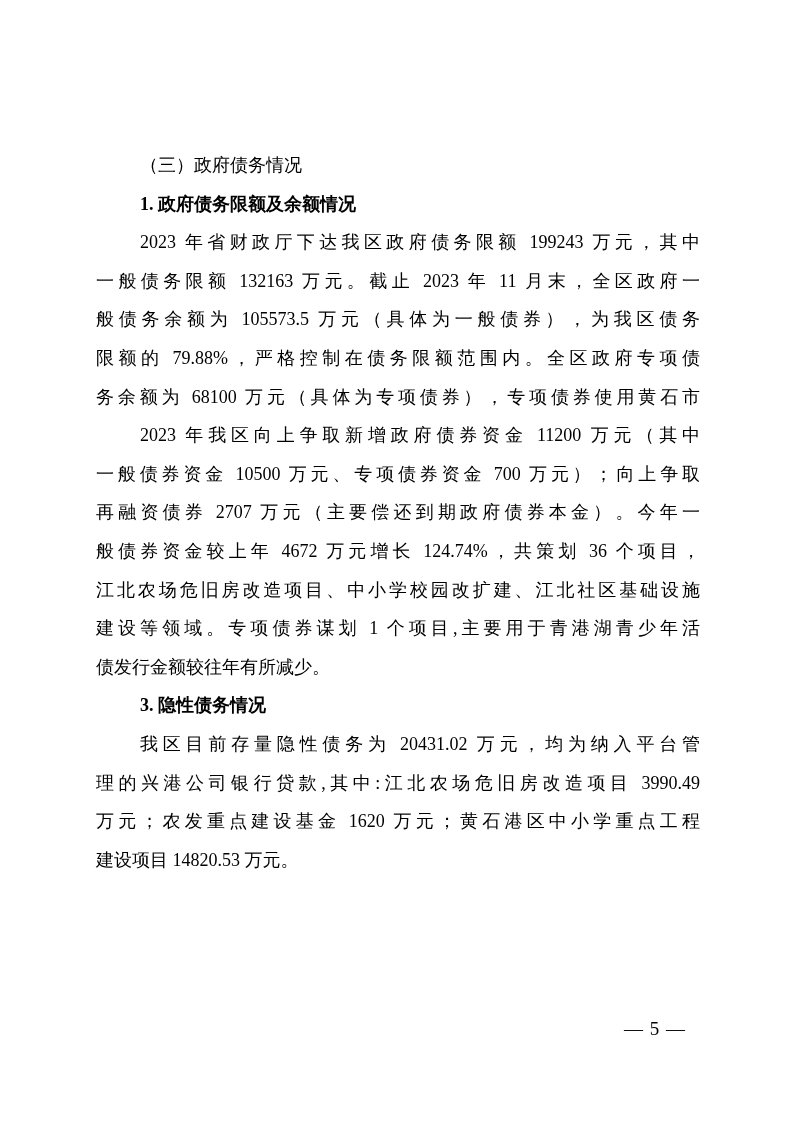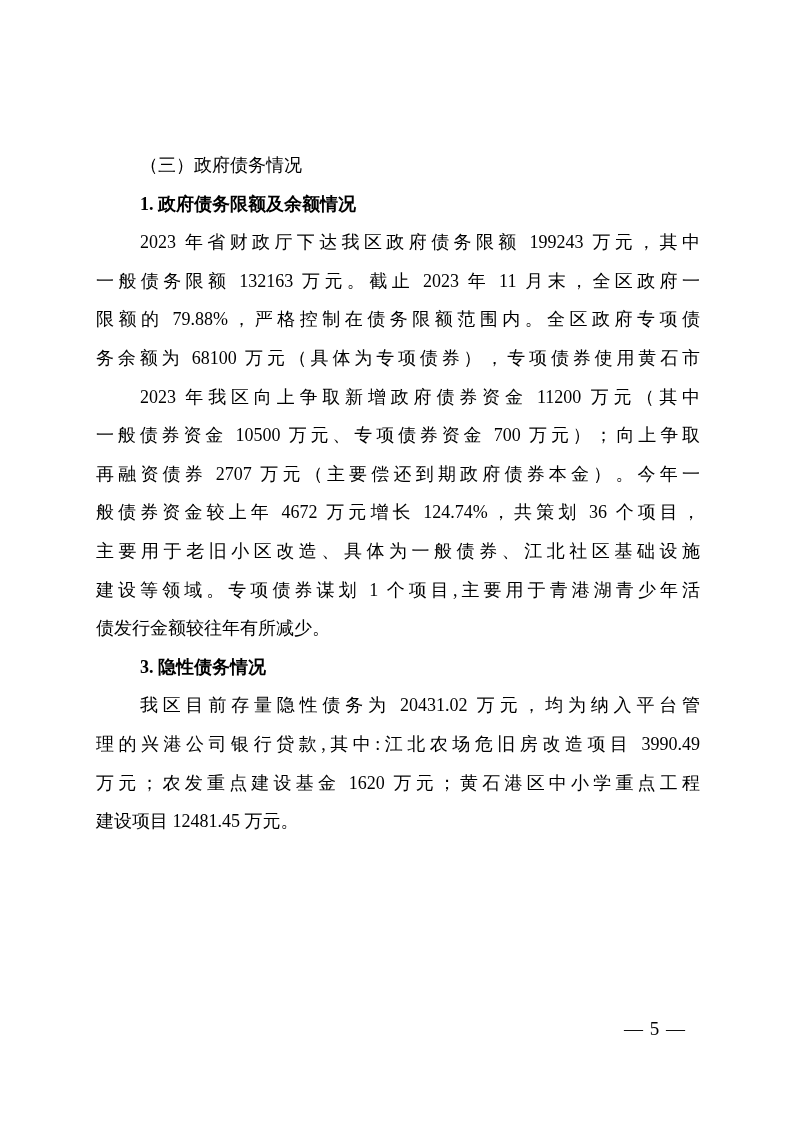--- a/index.html
+++ b/index.html
@@ -62,33 +62,34 @@
 <body>
 
 <div class="page">
   <div class="content">
 
     <div class="sub-heading">（三）政府债务情况</div>
 
     <div class="sec-heading">1. 政府债务限额及余额情况</div>
     <div class="line first">2023 年省财政厅下达我区政府债务限额 199243 万元，其中</div>
     <div class="line">一般债务限额 132163 万元。截止 2023 年 11 月末，全区政府一</div>
+    <div class="line">般债务余额为 105573.5 万元（具体为一般债券），为我区债务</div>
     <div class="line">限额的 79.88%，严格控制在债务限额范围内。全区政府专项债</div>
     <div class="line">务余额为 68100 万元（具体为专项债券），专项债券使用黄石市</div>
 
     <div class="line first">2023 年我区向上争取新增政府债券资金 11200 万元（其中</div>
     <div class="line">一般债券资金 10500 万元、专项债券资金 700 万元）；向上争取</div>
     <div class="line">再融资债券 2707 万元（主要偿还到期政府债券本金）。今年一</div>
     <div class="line">般债券资金较上年 4672 万元增长 124.74%，共策划 36 个项目，</div>
-    <div class="line">主要用于老旧小区改造、具体为一般债券、江北社区基础设施</div>
+    <div class="line">江北农场危旧房改造项目、中小学校园改扩建、江北社区基础设施</div>
     <div class="line">建设等领域。专项债券谋划 1 个项目,主要用于青港湖青少年活</div>
     <div class="line last">债发行金额较往年有所减少。</div>
 
     <div class="sec-heading">3. 隐性债务情况</div>
     <div class="line first">我区目前存量隐性债务为 20431.02 万元，均为纳入平台管</div>
     <div class="line">理的兴港公司银行贷款,其中:江北农场危旧房改造项目 3990.49</div>
     <div class="line">万元；农发重点建设基金 1620 万元；黄石港区中小学重点工程</div>
-    <div class="line last">建设项目 12481.45 万元。</div>
+    <div class="line last">建设项目 14820.53 万元。</div>
 
   </div>
 
   <div class="page-number">— 5 —</div>
 </div>
 
 </body></html>

